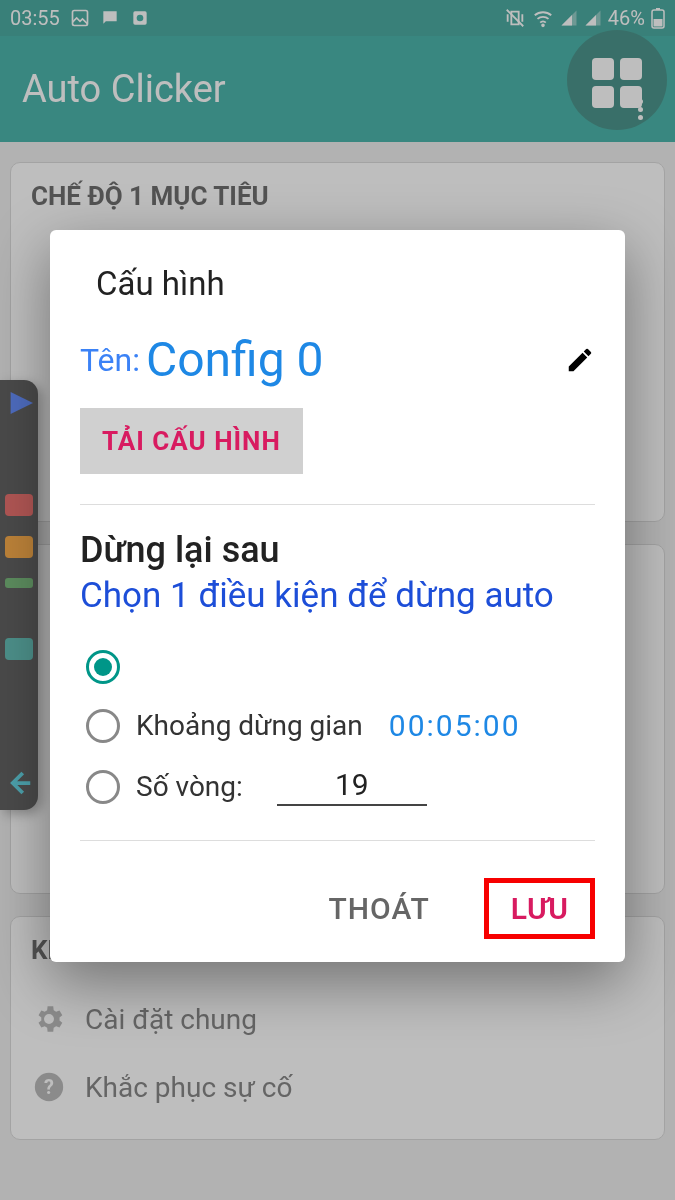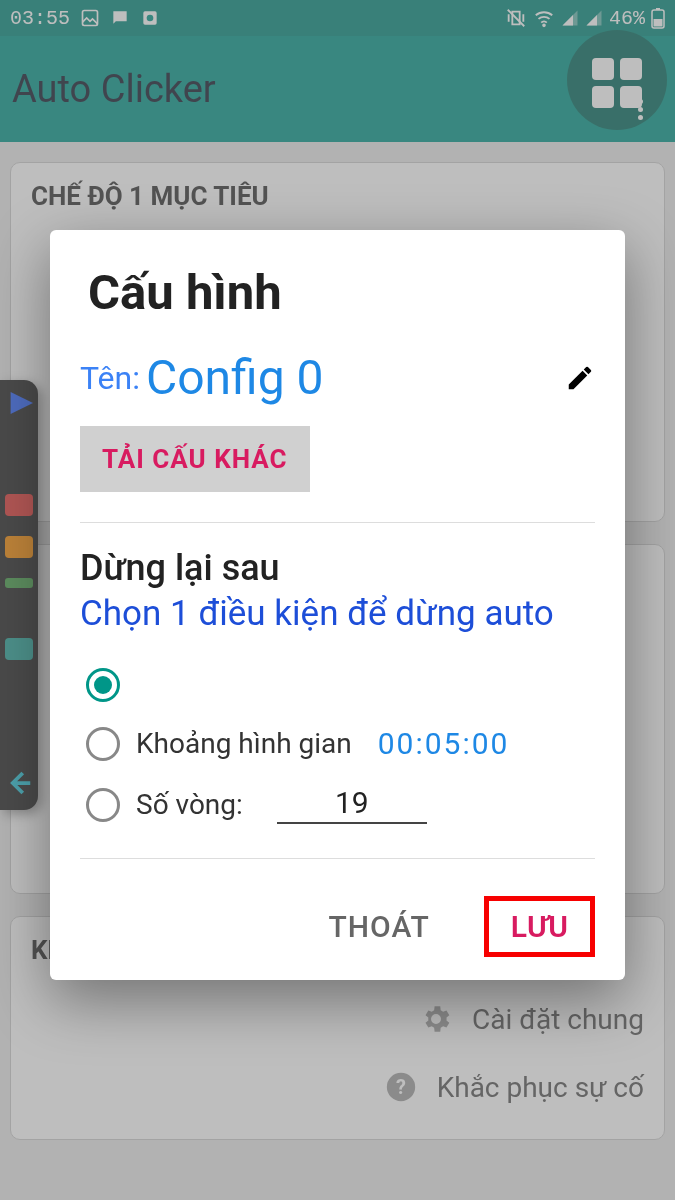--- a/index.html
+++ b/index.html
@@ -12,33 +12,32 @@
   }
 
   
   .status-bar {
     height: 36px;
     background: #00897b;
     color: #fff;
     display: flex; align-items: center;
     padding: 4px 10px;
     font-size: 20px;
-    font-family: Liberation Mono, monospace;
   }
   .status-left { display:flex; align-items:center; gap:10px; }
   .status-right { margin-left:auto; display:flex; align-items:center; gap:6px; font-size:18px;}
   .status-right .pct { font-size:20px; }
 
   
   .app-bar {
     height: 106px;
     background: #009688;
-    color: #0f172a;
+    color: #ffffff;
     display:flex; align-items:center;
-    padding: 0 12px;
+    padding: 0 22px;
     position: relative;
   }
   .app-title { font-size: 38px; font-weight: 400; }
   .fab {
     position:absolute; right:8px; top:-6px;
     width:100px; height:100px; border-radius:50%;
     background:#00695c;
     display:flex; flex-direction:column;
     align-items:center; justify-content:center;
     gap:4px;
@@ -48,21 +47,21 @@
   .fab-dots { display:flex; flex-direction:column; gap:3px; position:absolute; bottom:10px; right:24px;}
   .fab-dots span { width:5px; height:5px; background:#fff; border-radius:50%;}
 
   
   .bg-content { padding: 20px 10px; }
   .card {
     background:#fff; border:1px solid #ccc; border-radius:10px;
     padding: 18px 20px; margin-bottom: 22px;
   }
   .card-title { font-size:26px; font-weight:700; color:#333; margin-bottom: 20px; text-transform:uppercase;}
-  .card-row { display:flex; align-items:center; gap:18px; font-size:28px; color:#555; padding:16px 0;justify-content:flex-end;}
+  .card-row { display:flex; align-items:center; gap:18px; font-size:28px; color:#555; padding:16px 0;}
   .card-icon { width:36px; height:36px; display:flex; align-items:center; justify-content:center; color:#888;}
 
   
   .float-sidebar {
     position:absolute; left:0; top:380px; width:38px; height:430px;
     background:#222; border-top-right-radius:14px; border-bottom-right-radius:14px;
     box-shadow: 4px 4px 12px rgba(0,0,0,.4);
     display:flex; flex-direction:column; align-items:center; padding:12px 0; gap:20px;
   }
   .float-sidebar .chip { width:28px; height:22px; border-radius:4px;}
@@ -78,21 +77,21 @@
 
   
   .dialog {
     position:absolute;
     left:50px; top:230px;
     width:575px;
     background:#fff; border-radius:6px;
     box-shadow: 0 20px 60px rgba(0,0,0,.4);
     padding: 34px 30px 22px 30px;
   }
-  .dlg-title { font-size:49px; color:#222; font-weight:700; margin-bottom:28px; margin-left:8px;}
+  .dlg-title { font-size:33px; color:#222; font-weight:400; margin-bottom:28px; margin-left:16px;}
   .name-row { display:flex; align-items:center; margin-bottom:18px;}
   .name-label { font-size:32px; color:#3b82f6; }
   .name-value { font-size:48px; color:#1e88e5; margin-left:6px;}
   .edit-icon { margin-left:auto; color:#000; }
   .load-btn {
     display:inline-block; background:#d0d0d0; color:#d81b60;
     font-size:26px; font-weight:700; letter-spacing:1px;
     padding: 18px 22px; margin-top:2px; margin-bottom:24px;
   }
   .divider { height:1px; background:#ddd; margin: 6px 0 24px 0;}
@@ -253,34 +252,34 @@
   <div class="name-row">
     <span class="name-label">Tên:</span>
     <span class="name-value">Config 0</span>
     <span class="edit-icon">
       <svg width="30" height="30" viewBox="0 0 24 24" fill="#000">
           <path d="M3 17.25V21h3.75L17.8 9.94l-3.75-3.75zM20.7 7.04a1 1 0 000-1.41l-2.34-2.34a1 1 0 00-1.41 0L15 5.24l3.75 3.75z"></path>
         </svg>
     </span>
   </div>
 
-  <div class="load-btn">TẢI CẤU KHÁC</div>
+  <div class="load-btn">TẢI CẤU HÌNH</div>
 
   <div class="divider"></div>
 
   <div class="section-title">Dừng lại sau</div>
   <div class="section-sub">Chọn 1 điều kiện để dừng auto</div>
 
   <div class="radio-row">
     <span class="radio checked"></span>
   </div>
 
   <div class="radio-row">
     <span class="radio"></span>
-    <span>Khoảng hình gian</span>
+    <span>Khoảng dừng gian</span>
     <span class="radio-value-time">00:05:00</span>
   </div>
 
   <div class="radio-row">
     <span class="radio"></span>
     <span>Số vòng:</span>
     <span class="radio-value-num">19</span>
   </div>
 
   <div class="divider" style="margin-top:22px;"></div>

